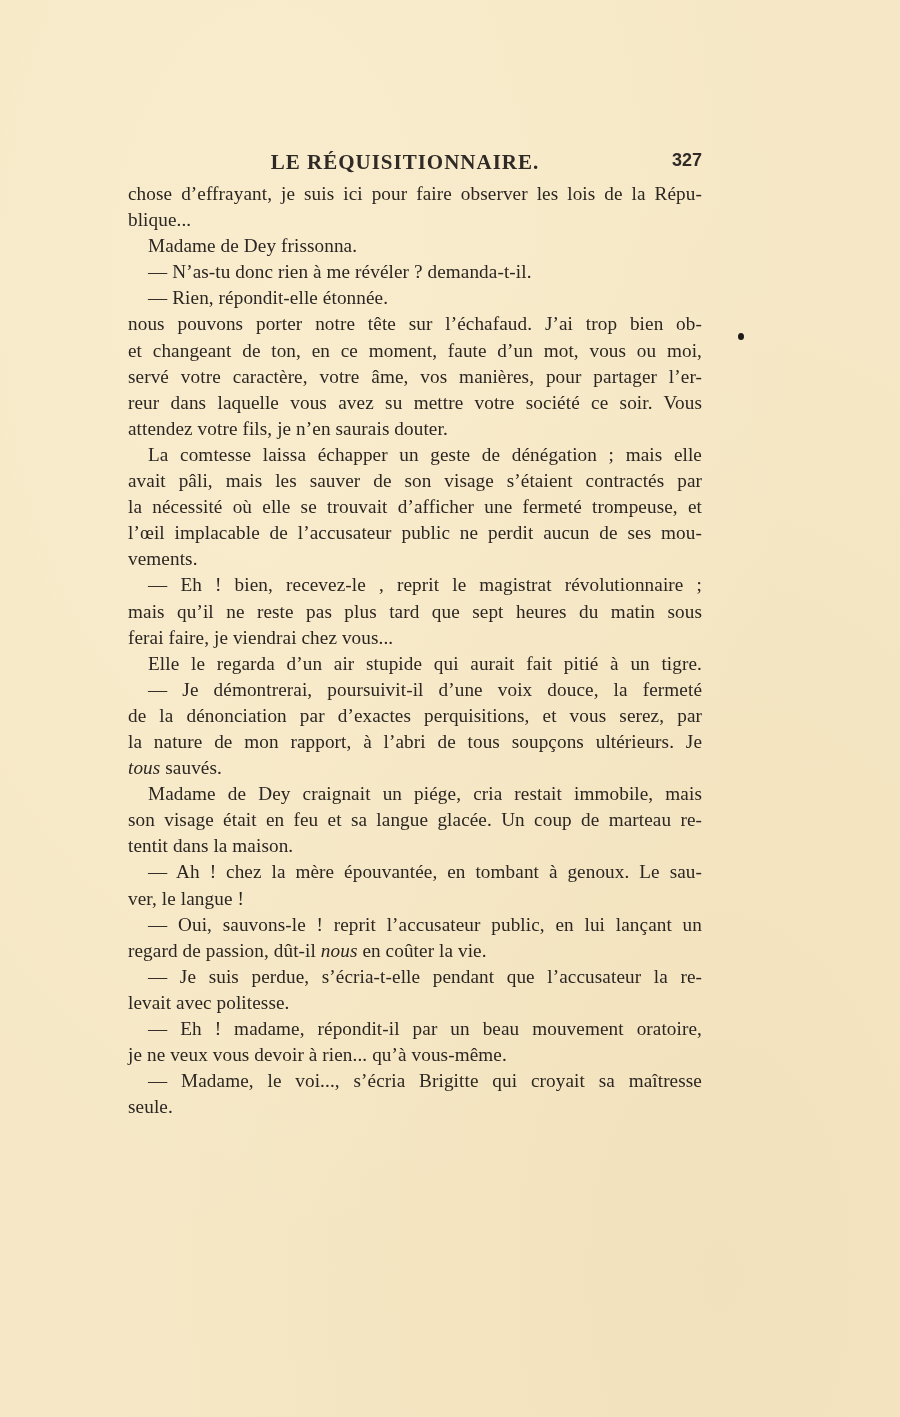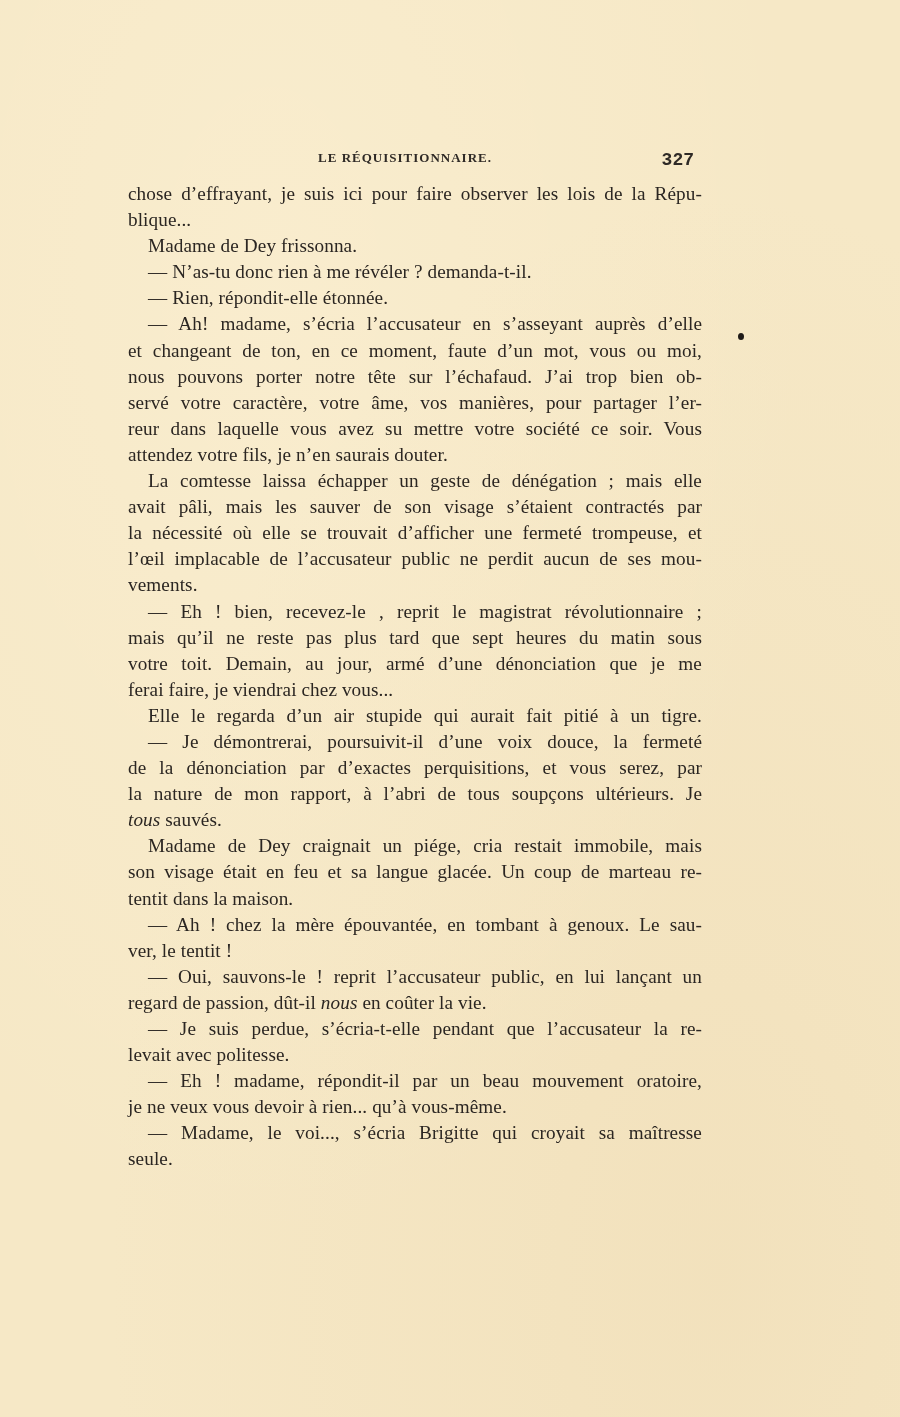--- a/index.html
+++ b/index.html
@@ -31,31 +31,31 @@
       width: 574px;
       height: 24px;
     }
     .running-title {
       position: absolute;
       left: 0;
       width: 574px;
       text-align: center;
       font-family: "Liberation Serif", serif;
       font-weight: bold;
-      font-size: 13px;
+      font-size: 21px;
       letter-spacing: 1px;
       color: #2f2a26;
       padding-right: 20px;
       box-sizing: border-box;
     }
     .page-number {
       position: absolute;
-      right: 8px;
+      right: 0;
       top: 0;
-      font-family: Liberation Mono, monospace;
+      font-family: Liberation Sans, sans-serif;
       font-weight: bold;
       font-size: 18px;
       color: #2f2a26;
     }
     .text-block {
       position: absolute;
       left: 128px;
       top: 181px;
       width: 574px;
       font-family: "Liberation Serif", serif;
@@ -121,40 +121,38 @@
 
     <p class="para noindent">
       <span class="line last indent">— N’as-tu donc rien à me révéler ? demanda-t-il.</span>
     </p>
 
     <p class="para noindent">
       <span class="line last indent">— Rien, répondit-elle étonnée.</span>
     </p>
 
     <p class="para noindent">
-      <span class="line indent">— Ah! madame, s’écria l’accusateur en s’asseyant auprès d’elle</span>
+      <span class="line">nous pouvons porter notre tête sur l’échafaud. J’ai trop bien ob-</span>
       <span class="line">et changeant de ton, en ce moment, faute d’un mot, vous ou moi,</span>
-      <span class="line">nous pouvons porter notre tête sur l’échafaud. J’ai trop bien ob-</span>
       <span class="line">servé votre caractère, votre âme, vos manières, pour partager l’er-</span>
       <span class="line">reur dans laquelle vous avez su mettre votre société ce soir. Vous</span>
       <span class="line last">attendez votre fils, je n’en saurais douter.</span>
     </p>
 
     <p class="para noindent">
       <span class="line indent">La comtesse laissa échapper un geste de dénégation ; mais elle</span>
       <span class="line">avait pâli, mais les sauver de son visage s’étaient contractés par</span>
       <span class="line">la nécessité où elle se trouvait d’afficher une fermeté trompeuse, et</span>
       <span class="line">l’œil implacable de l’accusateur public ne perdit aucun de ses mou-</span>
       <span class="line last">vements.</span>
     </p>
 
     <p class="para noindent">
       <span class="line indent">— Eh ! bien, recevez-le , reprit le magistrat révolutionnaire ;</span>
       <span class="line">mais qu’il ne reste pas plus tard que sept heures du matin sous</span>
-      <span class="line">votre toit. Demain, au jour, armé d’une dénonciation que je me</span>
       <span class="line last">ferai faire, je viendrai chez vous...</span>
     </p>
 
     <p class="para noindent">
       <span class="line indent">Elle le regarda d’un air stupide qui aurait fait pitié à un tigre.</span>
     </p>
 
     <p class="para noindent">
       <span class="line indent">— Je démontrerai, poursuivit-il d’une voix douce, la fermeté</span>
       <span class="line">de la dénonciation par d’exactes perquisitions, et vous serez, par</span>
@@ -163,21 +161,21 @@
     </p>
 
     <p class="para noindent">
       <span class="line indent">Madame de Dey craignait un piége, cria restait immobile, mais</span>
       <span class="line">son visage était en feu et sa langue glacée. Un coup de marteau re-</span>
       <span class="line last">tentit dans la maison.</span>
     </p>
 
     <p class="para noindent">
       <span class="line indent">— Ah ! chez la mère épouvantée, en tombant à genoux. Le sau-</span>
-      <span class="line last">ver, le tentit !</span>
+      <span class="line last">ver, le langue !</span>
     </p>
 
     <p class="para noindent">
       <span class="line indent">— Oui, sauvons-le ! reprit l’accusateur public, en lui lançant un</span>
       <span class="line last"><span>regard de passion, dût-il </span><em>nous</em><span> en coûter la vie.</span></span>
     </p>
 
     <p class="para noindent">
       <span class="line indent">— Je suis perdue, s’écria-t-elle pendant que l’accusateur la re-</span>
       <span class="line last">levait avec politesse.</span>

